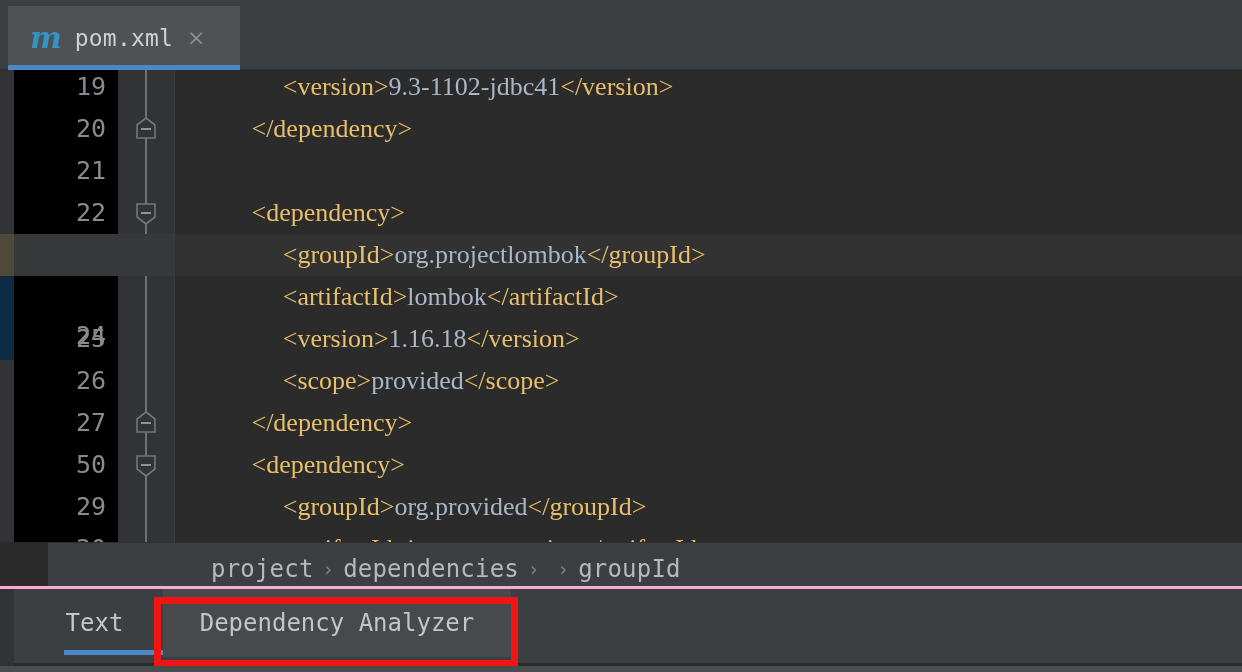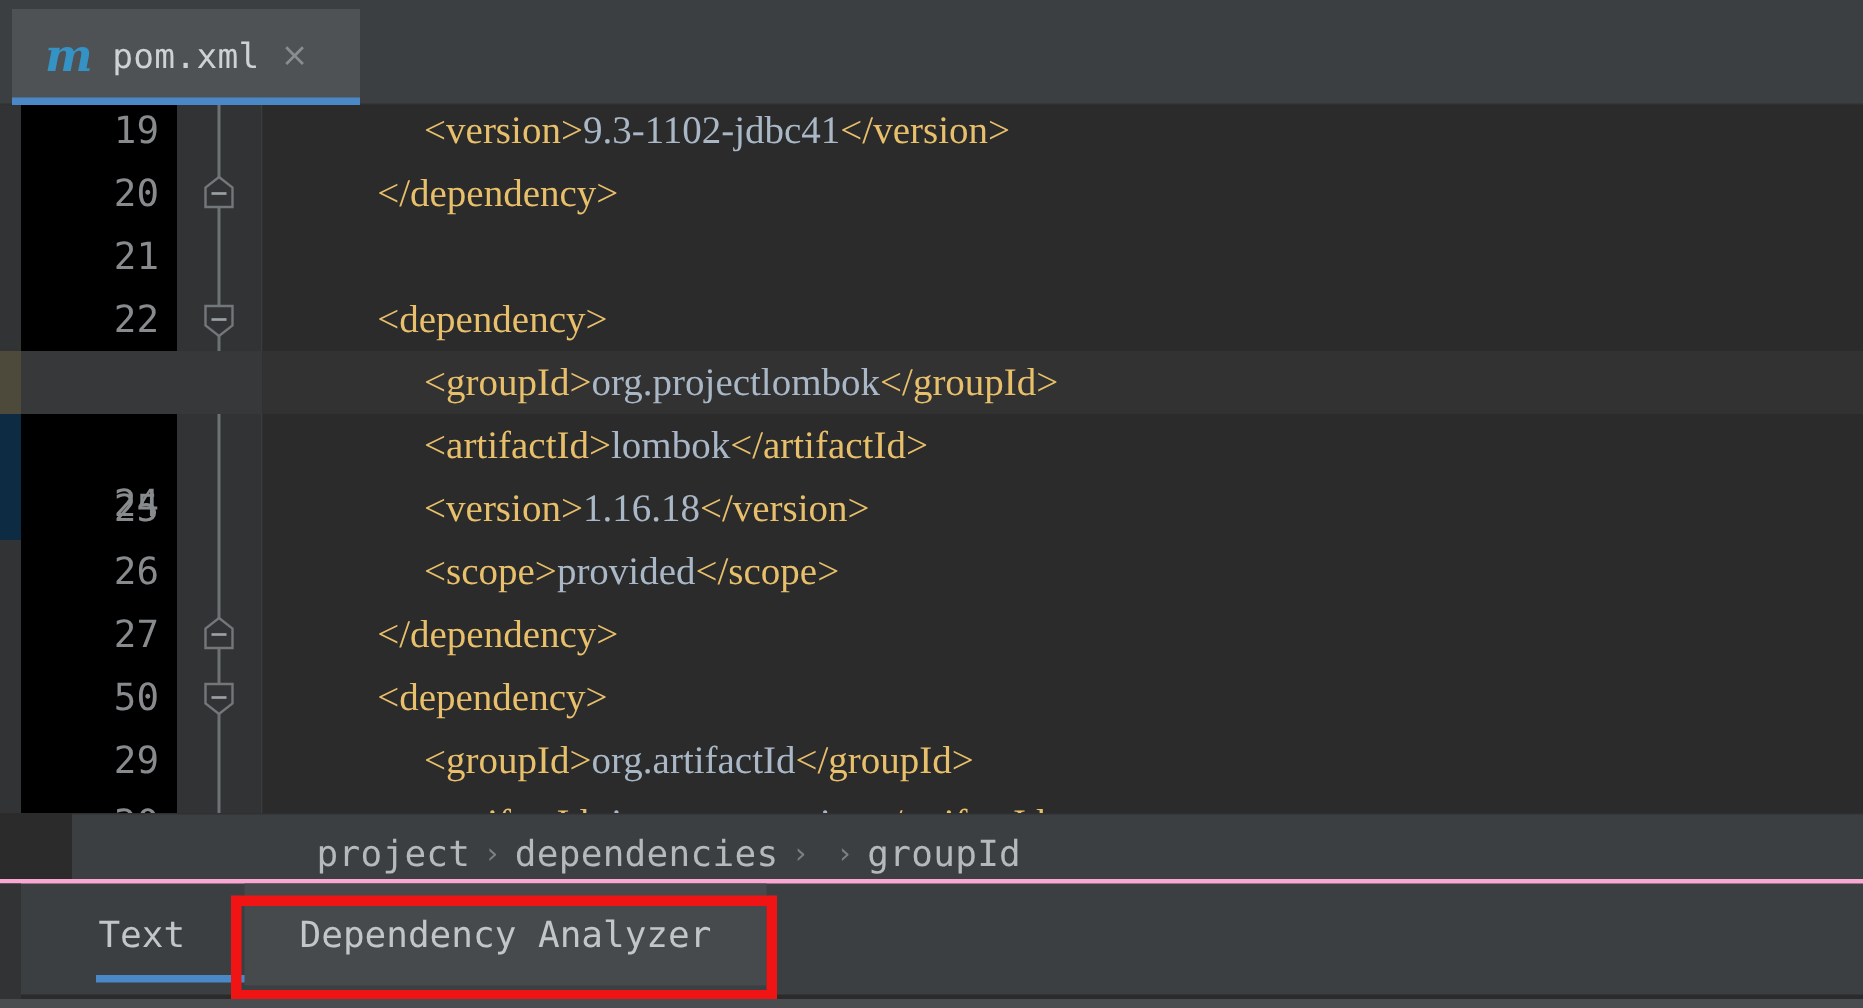--- a/index.html
+++ b/index.html
@@ -338,21 +338,21 @@
         <div class="code-line" style="top: -4px; left: 107.72px;"><span class="tag">&lt;version&gt;</span><span class="txt">9.3-1102-jdbc41</span><span class="tag">&lt;/version&gt;</span></div>
         <div class="code-line" style="top: 38px; left: 76.48px;"><span class="tag">&lt;/dependency&gt;</span></div>
         <div class="code-line" style="top: 80px; left: 14px;"></div>
         <div class="code-line" style="top: 122px; left: 76.48px;"><span class="tag">&lt;dependency&gt;</span></div>
         <div class="code-line" style="top: 164px; left: 107.72px;"><span class="tag">&lt;groupId&gt;</span><span class="txt">org.projectlombok</span><span class="tag">&lt;/groupId&gt;</span></div>
         <div class="code-line" style="top: 206px; left: 107.72px;"><span class="tag">&lt;artifactId&gt;</span><span class="txt">lombok</span><span class="tag">&lt;/artifactId&gt;</span></div>
         <div class="code-line" style="top: 248px; left: 107.72px;"><span class="tag">&lt;version&gt;</span><span class="txt">1.16.18</span><span class="tag">&lt;/version&gt;</span></div>
         <div class="code-line" style="top: 290px; left: 107.72px;"><span class="tag">&lt;scope&gt;</span><span class="txt">provided</span><span class="tag">&lt;/scope&gt;</span></div>
         <div class="code-line" style="top: 332px; left: 76.48px;"><span class="tag">&lt;/dependency&gt;</span></div>
         <div class="code-line" style="top: 374px; left: 76.48px;"><span class="tag">&lt;dependency&gt;</span></div>
-        <div class="code-line" style="top: 416px; left: 107.72px;"><span class="tag">&lt;groupId&gt;</span><span class="txt">org.artifactId</span><span class="tag">&lt;/groupId&gt;</span></div>
+        <div class="code-line" style="top: 416px; left: 107.72px;"><span class="tag">&lt;groupId&gt;</span><span class="txt">org.provided</span><span class="tag">&lt;/groupId&gt;</span></div>
         <div class="code-line" style="top: 458px; left: 107.72px;"><span class="tag">&lt;artifactId&gt;</span><span class="txt">javax.annotation</span><span class="tag">&lt;/artifactId&gt;</span></div>
       </div>
   </div>
 
   <div class="breadcrumb" id="breadcrumb">
       <span class="crumb">project</span>
       <span class="crumb-sep">›</span>
       <span class="crumb">dependencies</span>
       <span class="crumb-sep">›</span>
       <span class="crumb-sep">›</span>

